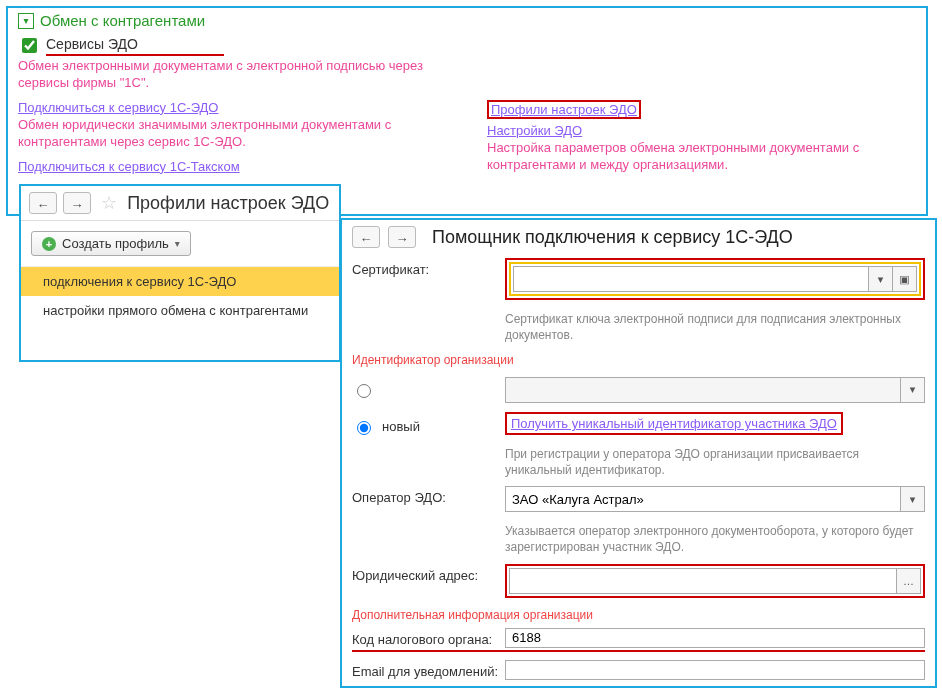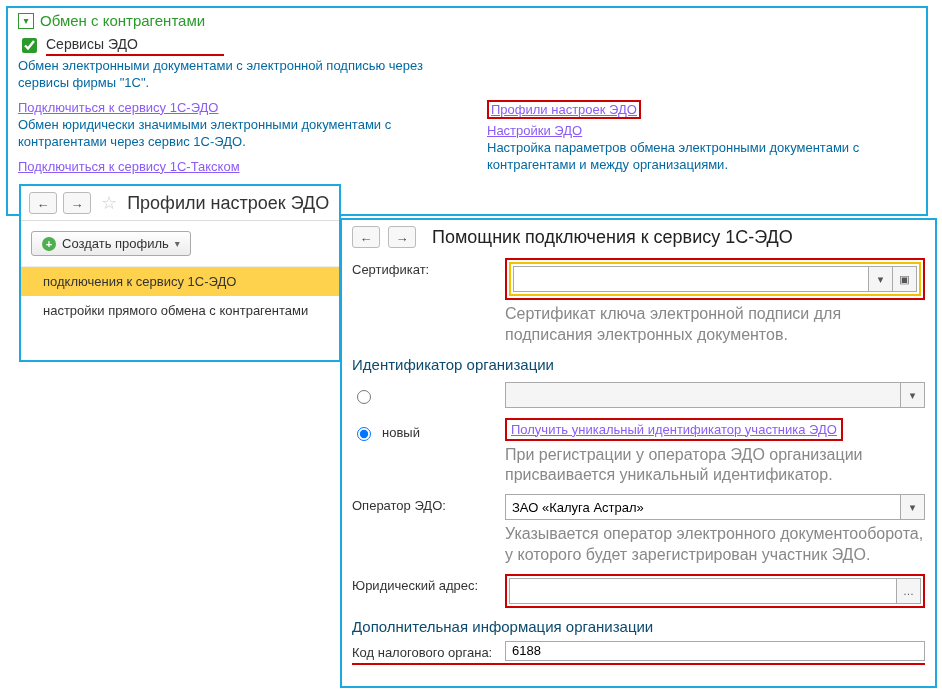--- a/index.html
+++ b/index.html
@@ -23,21 +23,21 @@
     padding: 4px 10px 10px 10px;
   }
   .section-title { color: #2a9a2a; font-size: 15px; display: flex; align-items: center; gap: 6px; }
   .chevron-box {
     display:inline-flex; border:1px solid #2a9a2a; width:16px; height:16px;
     align-items:center; justify-content:center; font-size:10px; color:#2a9a2a;
   }
   .checkbox-row { display:flex; align-items:flex-end; gap:6px; margin:6px 0 2px 0; font-size:14px; }
   .checkbox-row input { accent-color:#2a9a2a; width:15px; height:15px; }
   .underline-red { border-bottom:2px solid #cc0000; padding-bottom:2px; display:inline-block; min-width:178px; }
-  .desc { color:#0369a1; font-size:13px; line-height:1.3; margin:2px 0 8px 0; max-width:410px; }
+  .desc { color:#ec4899; font-size:13px; line-height:1.3; margin:2px 0 8px 0; max-width:410px; }
   .link { color:#8b5cf6; text-decoration:underline; cursor:pointer; }
   .box-red { border:2px solid #cc0000; padding:0 2px; display:inline-block; }
   .two-col { display:flex; gap:40px; }
   .col { flex:1; }
 
   .panel-profiles {
     position:absolute; left:19px; top:184px; width:322px; height:178px;
     border:2px solid #1ca9e0; background:#fff; z-index:3;
   }
   .toolbar { display:flex; align-items:center; gap:6px; padding:6px 8px; border-bottom:1px solid #ddd; }
@@ -66,34 +66,34 @@
   .panel-wizard {
     position:absolute; left:340px; top:218px; width:597px; height:470px;
     border:2px solid #1ca9e0; background:#fff; z-index:2;
     padding:6px 10px 10px 10px;
   }
   .wizard-header { display:flex; align-items:center; gap:8px; margin-bottom:10px; }
   .wizard-title { font-size:18px; color:#222; margin-left:8px; }
   .form-row { display:flex; align-items:flex-start; gap:3px; margin:8px 0; }
   .form-label { width:150px; color:#333; padding-top:4px; }
   .form-field { flex:1; }
-  .hint { color:#888; font-size:16px; line-height:1.3; margin-top:4px; }
+  .hint { color:#888; font-size:12px; line-height:1.3; margin-top:12px; }
   .input-group {
     display:flex; border:1px solid #aaa; height:26px; background:#fff;
   }
   .input-group input {
     flex:1; border:none; padding:2px 6px; font-size:13px; background:#fff; outline:none;
   }
   .input-group .addon {
     border-left:1px solid #aaa; width:24px; display:flex; align-items:center;
     justify-content:center; font-size:11px; color:#555; background:#f5f5f5; cursor:pointer;
   }
   .outline-red { border:2px solid #cc0000; padding:2px; }
   .outline-yellow { border:2px solid #f2c200; padding:2px; }
-  .sub-section { color:#0c4a6e; font-size:15px; margin:10px 0 6px 0; }
+  .sub-section { color:#ef4444; font-size:12px; margin:10px 0 6px 0; }
   .radio-row { display:flex; align-items:center; gap:8px; margin:6px 0; }
   .radio-row input { width:14px; height:14px; }
   .link-in-box { border:2px solid #cc0000; padding:2px 4px; display:inline-block; }
   .plain-input {
     width:100%; height:20px; border:1px solid #aaa; padding:2px 6px; font-size:13px;
   }
   .underline-red-full { border-bottom:2px solid #cc0000; padding-bottom:2px; }
 </style>
 </head>
 <body>
@@ -224,14 +224,20 @@
 
   <div class="sub-section">Дополнительная информация организации</div>
 
   <div class="form-row underline-red-full" style="align-items:center; margin:4px 0;">
     <div class="form-label">Код налогового органа:</div>
     <div class="form-field">
       <input class="plain-input" type="text" value="6188" style="">
     </div>
   </div>
 
+  <div class="form-row" style="align-items:center;">
+    <div class="form-label">Email для уведомлений:</div>
+    <div class="form-field">
+      <input class="plain-input" type="text" value="" style="">
+    </div>
+  </div>
 
 </div>
 
 </body></html>

